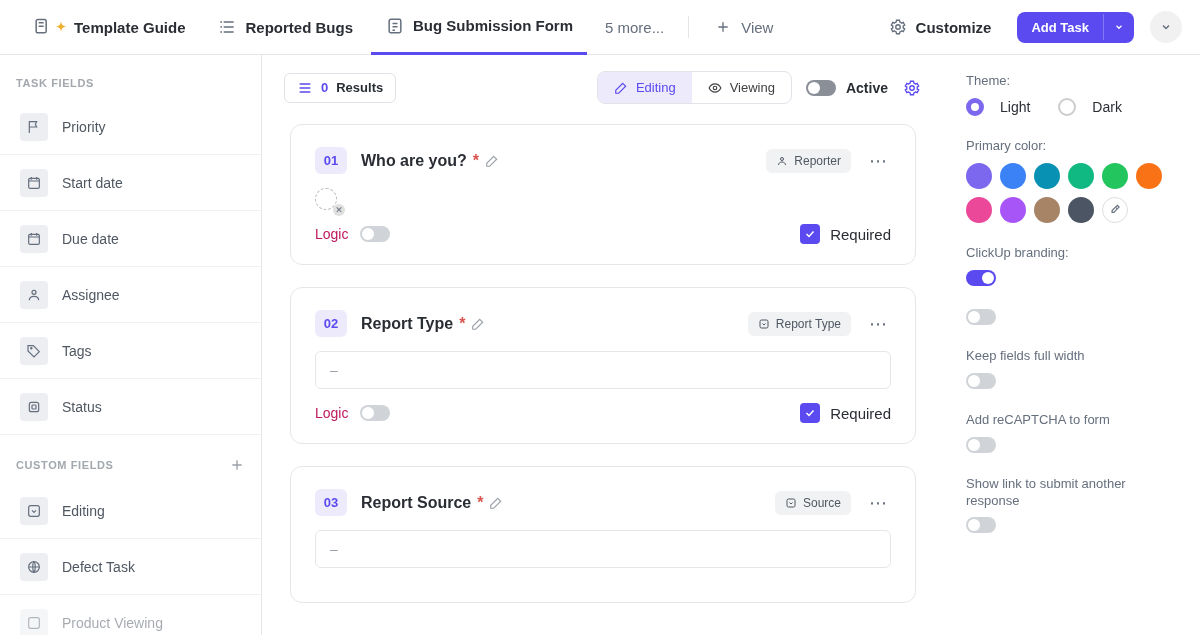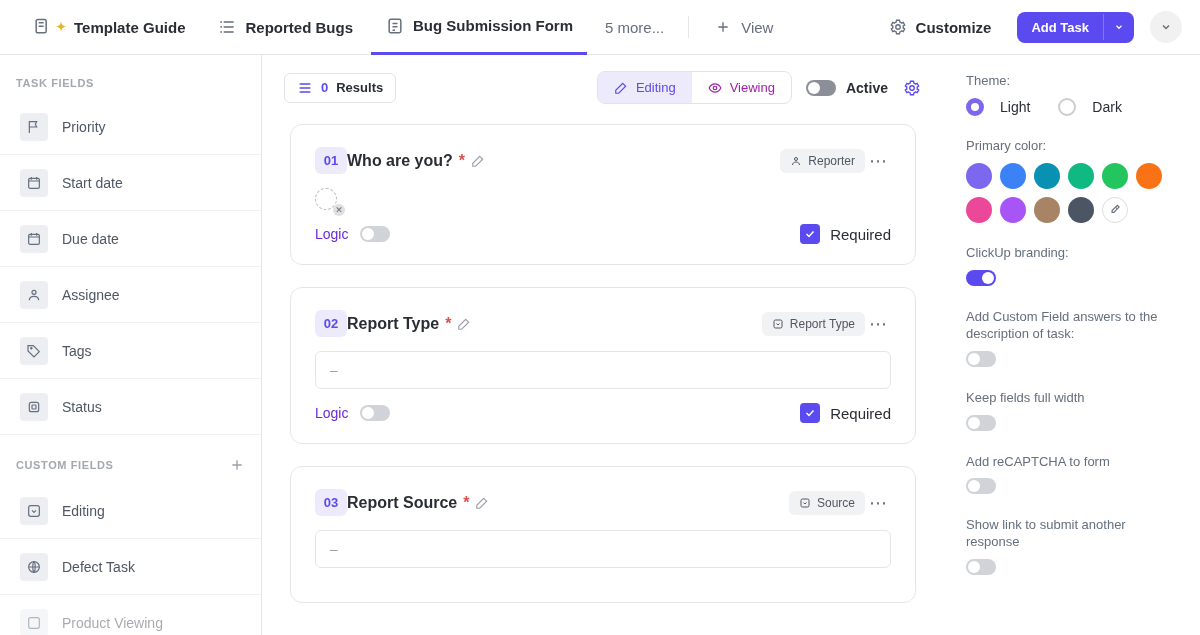--- a/index.html
+++ b/index.html
@@ -27,41 +27,41 @@
 .field-item { display: flex; align-items: center; gap: 14px; height: 56px; padding: 0 20px; border-bottom: 1px solid #f1f1f1; cursor: pointer; color: #4f5762; font-size: 14px; }
 .field-icon-box { width: 28px; height: 28px; border-radius: 4px; background: #eceef2; display: flex; align-items: center; justify-content: center; }
 .field-icon-box svg { stroke: #656f7d; }
 
 
 .center { flex: 1; display: flex; flex-direction: column; background: #fff; }
 .toolbar { display: flex; align-items: center; padding: 16px 22px 14px; gap: 14px; }
 .results-chip { display: flex; align-items: center; gap: 8px; border: 1px solid #e1e3e8; border-radius: 6px; padding: 6px 12px; font-size: 13px; font-weight: 600; color: #5b4af0; }
 .results-chip .icon { color: #5b4af0; }
 .mode-toggle { display: flex; border: 1px solid #e1e3e8; border-radius: 8px; overflow: hidden; margin-left: auto; }
-.mode-btn { display: flex; align-items: center; gap: 8px; padding: 8px 16px; font-size: 13px; font-weight: 500; color: #a21caf; cursor: pointer; }
+.mode-btn { display: flex; align-items: center; gap: 8px; padding: 8px 16px; font-size: 13px; font-weight: 500; color: #404040; cursor: pointer; }
 .mode-btn.active { background: #edeafc; color: #5b4af0; }
 .toolbar-right { display: flex; align-items: center; gap: 14px; margin-left: auto; }
 .active-toggle { display: flex; align-items: center; gap: 10px; font-size: 14px; font-weight: 600; }
 .gear-btn { color: #5b4af0; cursor: pointer; width: 20px; height: 20px; display: flex; align-items: center; justify-content: center; }
 
 .form-scroll { flex: 1; overflow-y: auto; padding: 6px 28px 20px; }
 .card { border: 1px solid #e6e6e6; border-radius: 12px; padding: 22px 24px 20px; margin-bottom: 22px; }
-.card-head { display: flex; align-items: center; gap: 0; }
+.card-head { display: flex; align-items: center; gap: 14px; }
 .num-chip { background: #edeafc; color: #5b4af0; font-weight: 700; font-size: 13px; border-radius: 6px; padding: 6px 8px; min-width: 32px; text-align: center; }
 .card-title { font-size: 16px; font-weight: 700; display: flex; align-items: center; gap: 6px; }
 .req-star { color: #d8524e; }
 .edit-ic { color: #9ba1a9; cursor: pointer; }
 .card-head .spacer { flex: 1; }
 .tag-chip { display: flex; align-items: center; gap: 6px; background: #f1f2f4; border-radius: 6px; padding: 5px 10px; font-size: 12px; color: #4f5762; }
 .dots { color: #656f7d; cursor: pointer; font-size: 18px; padding: 0 4px; }
 .avatar-ring { margin: 14px 0 10px; width: 26px; height: 26px; position: relative; display: flex; }
 .avatar-ring .ring { width: 22px; height: 22px; border-radius: 50%; border: 1.5px dashed #b9bec4; }
 .avatar-ring .add { position: absolute; bottom: -2px; right: -4px; width: 12px; height: 12px; border-radius: 50%; background: #e0e0e0; display: flex; align-items: center; justify-content: center; font-size: 9px; color: #656f7d; }
 .card-foot { display: flex; align-items: center; margin-top: 8px; }
-.logic-label { font-size: 14px; font-weight: 500; color: #6d28d9; margin-right: 12px; }
+.logic-label { font-size: 14px; font-weight: 500; color: #be185d; margin-right: 12px; }
 .card-foot .spacer { flex: 1; }
 .checkbox-sq { width: 20px; height: 20px; border-radius: 4px; background: #5b4af0; display: flex; align-items: center; justify-content: center; margin-right: 10px; cursor: pointer; }
 .req-label { font-size: 15px; color: #2a2e34; }
 .placeholder-input { border: 1px solid #e6e6e6; border-radius: 6px; padding: 10px 14px; color: #9ba1a9; font-size: 14px; margin: 14px 0 14px; }
 
 
 .rightpanel { width: 256px; padding: 18px 22px; font-size: 13px; color: #656f7d; overflow-y: auto; }
 .rp-label { font-size: 13px; color: #656f7d; margin-bottom: 10px; }
 .theme-row { display: flex; align-items: center; gap: 16px; margin-bottom: 22px; }
 .radio { width: 18px; height: 18px; border-radius: 50%; border: 2px solid #ccc; display: inline-block; cursor: pointer; }
@@ -415,21 +415,20 @@
             <path d="M18 6l-2-2-9 9v3h3l9-9z"></path>
             <path d="M14 8l2 2"></path>
           </svg>
         </div>
       </div>
     <div class="setting">
       <div class="setting-label">ClickUp branding:</div>
       <span class="toggle on"></span>
     </div>
     <div class="setting">
-      <div class="setting-label">Add Custom Field answers to the description of task:</div>
       <span class="toggle"></span>
     </div>
     <div class="setting">
       <div class="setting-label">Keep fields full width</div>
       <span class="toggle"></span>
     </div>
     <div class="setting">
       <div class="setting-label">Add reCAPTCHA to form</div>
       <span class="toggle"></span>
     </div>

